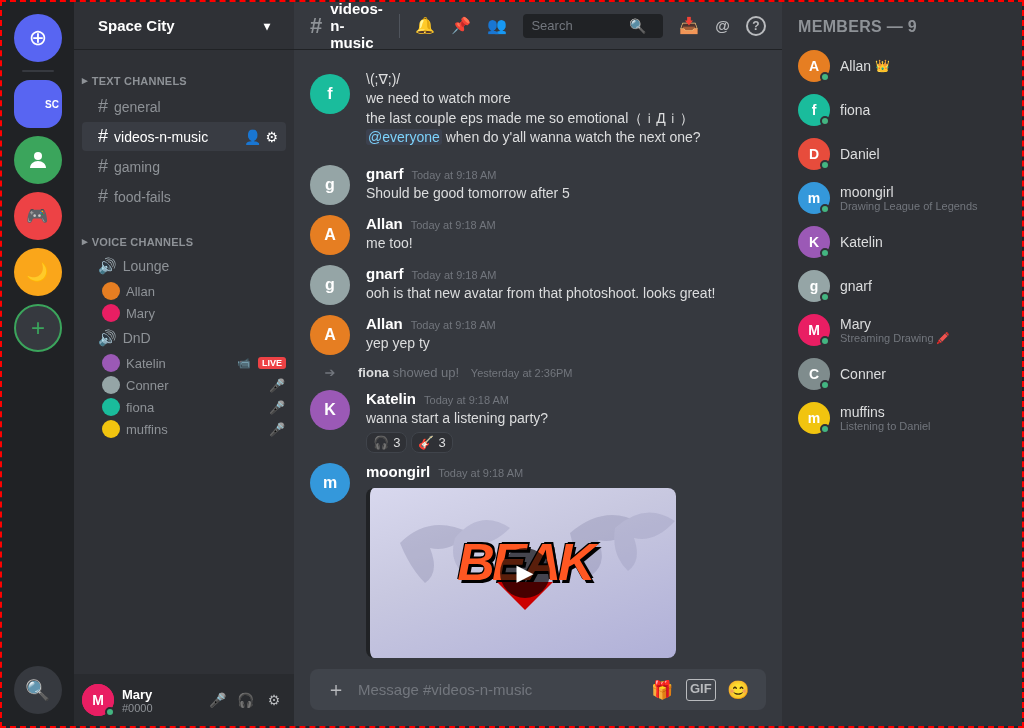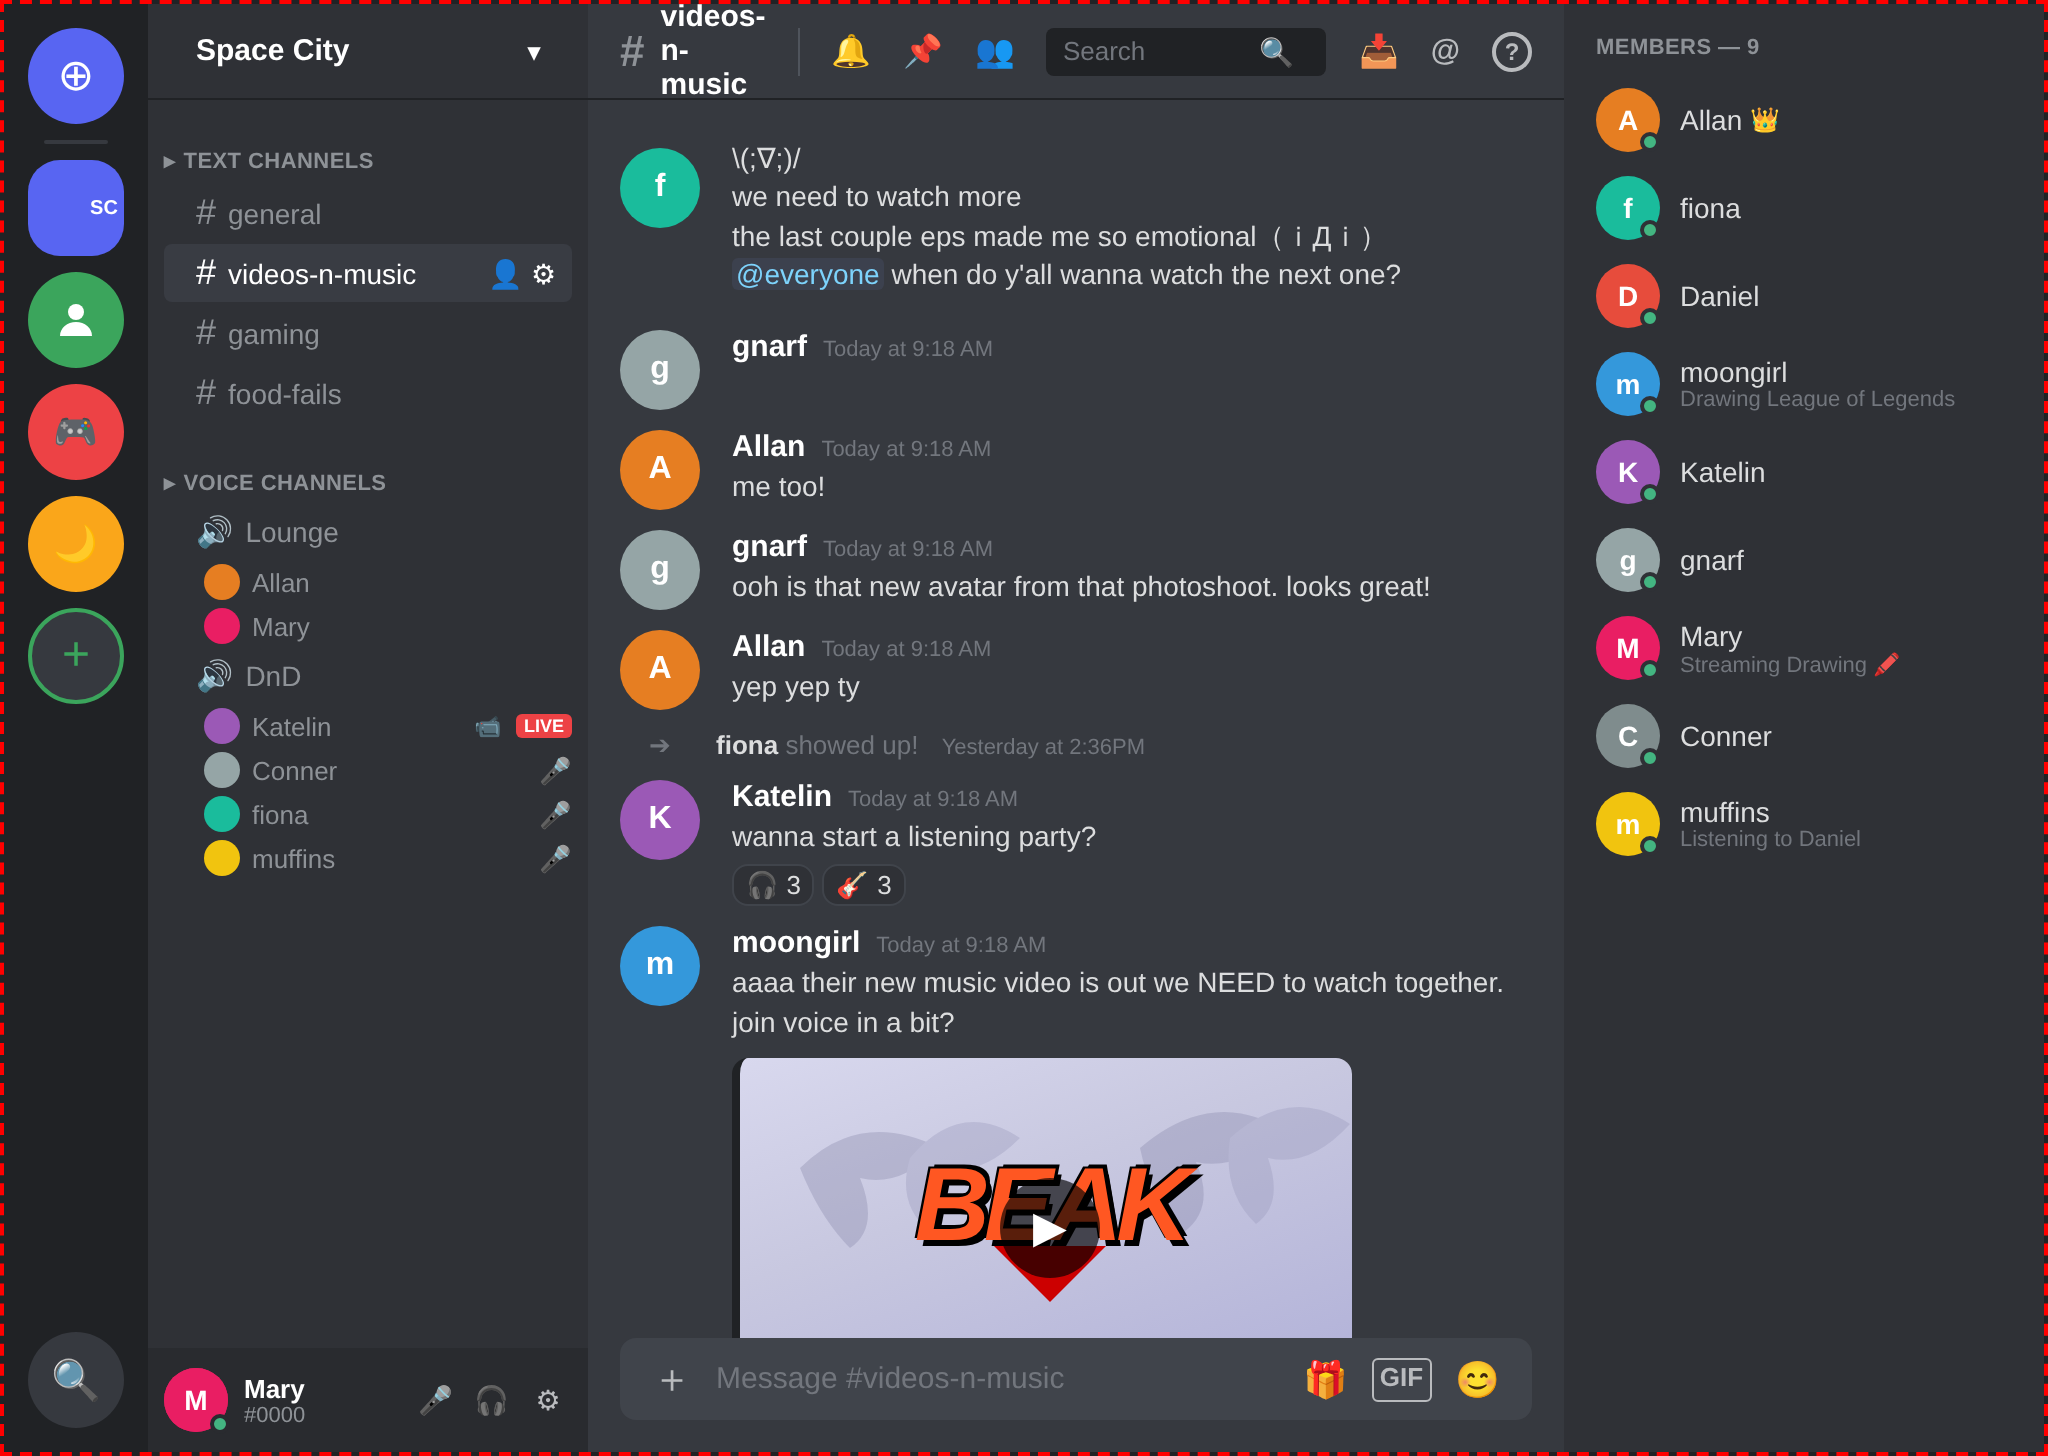--- a/index.html
+++ b/index.html
@@ -72,21 +72,21 @@
     
     .message-input-area { padding: 0 16px 16px 16px; flex-shrink: 0; }
     .message-input-box { background: #40444b; border-radius: 8px; display: flex; align-items: center; padding: 0 16px; gap: 12px; }
     .input-icon { color: #b9bbbe; cursor: pointer; font-size: 20px; }
     .message-input { flex: 1; background: transparent; border: none; outline: none; color: #dcddde; font-size: 15px; padding: 12px 0; }
     .message-input::placeholder { color: #72767d; }
     .input-right-icons { display: flex; gap: 12px; }
     
     
     .members-sidebar { width: 240px; background: #2f3136; padding: 16px 8px; overflow-y: auto; flex-shrink: 0; }
-    .members-header { font-size: 11px; font-weight: 700; color: #8e9297; text-transform: uppercase; letter-spacing: 0.02em; margin-bottom: 8px; padding: 0 8px; }
+    .members-header { font-size: 16px; font-weight: 700; color: #8e9297; text-transform: uppercase; letter-spacing: 0.02em; margin-bottom: 8px; padding: 0 8px; }
     .member-item { display: flex; align-items: center; padding: 6px 8px; border-radius: 4px; cursor: pointer; gap: 10px; }
     .member-name { font-size: 14px; color: #8e9297; font-weight: 500; }
     .member-name.owner { color: #dcddde; }
     .member-status-text { font-size: 11px; color: #72767d; }
     .online-dot { width: 10px; height: 10px; border-radius: 50%; background: #43b581; position: absolute; bottom: 0; right: 0; border: 2px solid #2f3136; }
     
     
     .av-purple { background: #9b59b6; }
     .av-orange { background: #e67e22; }
     .av-teal { background: #1abc9c; }
@@ -261,20 +261,21 @@
 
       <div class="message-group" style="margin-top:8px;">
         <div style="width:40px;flex-shrink:0;">
           <div style="width:40px;height:40px;border-radius:50%;background:#95a5a6;display:flex;align-items:center;justify-content:center;color:#fff;font-size:16px;font-weight:700;">g</div>
         </div>
         <div class="message-content">
           <div class="message-header">
             <span class="message-author">gnarf</span>
             <span class="message-timestamp">Today at 9:18 AM</span>
           </div>
+          <div class="message-text">Should be good tomorrow after 5</div>
         </div>
       </div>
 
       <div class="message-group">
         <div style="width:40px;flex-shrink:0;">
           <div style="width:40px;height:40px;border-radius:50%;background:#e67e22;display:flex;align-items:center;justify-content:center;color:#fff;font-size:16px;font-weight:700;">A</div>
         </div>
         <div class="message-content">
           <div class="message-header">
             <span class="message-author">Allan</span>
@@ -344,23 +345,20 @@
 
       <div class="message-group">
         <div style="width:40px;flex-shrink:0;">
           <div style="width:40px;height:40px;border-radius:50%;background:#3498db;display:flex;align-items:center;justify-content:center;color:#fff;font-size:16px;font-weight:700;">m</div>
         </div>
         <div class="message-content">
           <div class="message-header">
             <span class="message-author">moongirl</span>
             <span class="message-timestamp">Today at 9:18 AM</span>
           </div>
-          <div class="message-text">
-            <span>aaaa their new music video is out we NEED to watch together. join voice in a bit?</span>
-          </div>
 
           <div class="video-embed" style="margin-top:8px;width:310px;background:#1e2124;border-radius:8px;overflow:hidden;border-left:4px solid #202225;">
             <div class="video-thumbnail" style="width:310px;height:170px;background:linear-gradient(160deg,#d8d8ee 0%,#c8c8e0 40%,#b0b0d8 100%);position:relative;display:flex;align-items:center;justify-content:center;cursor:pointer;">
 
               <svg style="position:absolute;top:5px;left:0;width:100%;height:100%;opacity:0.35;" viewBox="0 0 310 170" xmlns="http://www.w3.org/2000/svg">
 
                 <path d="M30 50 Q60 20 100 40 Q80 60 60 55 Q70 80 55 90 Q40 75 30 50Z" fill="#8888aa"></path>
                 <path d="M85 45 Q110 15 140 35 Q120 55 100 50 Q108 72 95 82 Q78 68 85 45Z" fill="#9999bb"></path>
 
                 <path d="M200 40 Q235 10 270 30 Q250 52 228 47 Q238 70 222 82 Q205 65 200 40Z" fill="#8888aa"></path>

